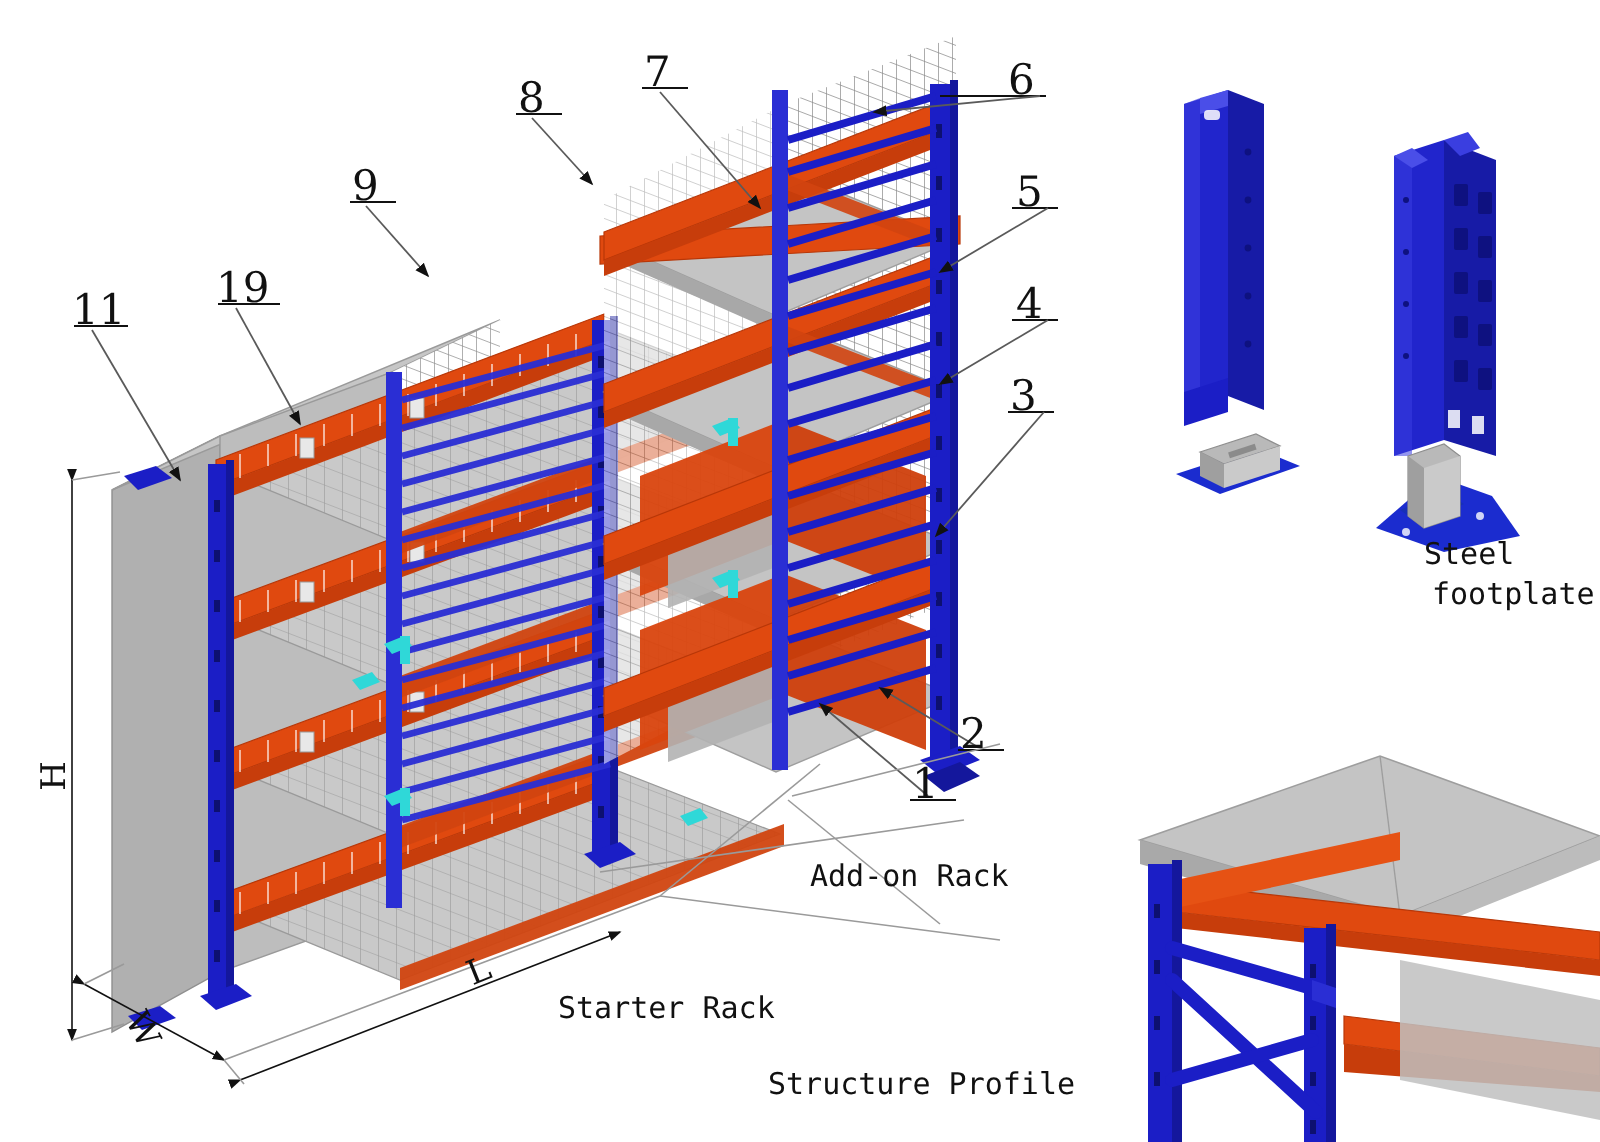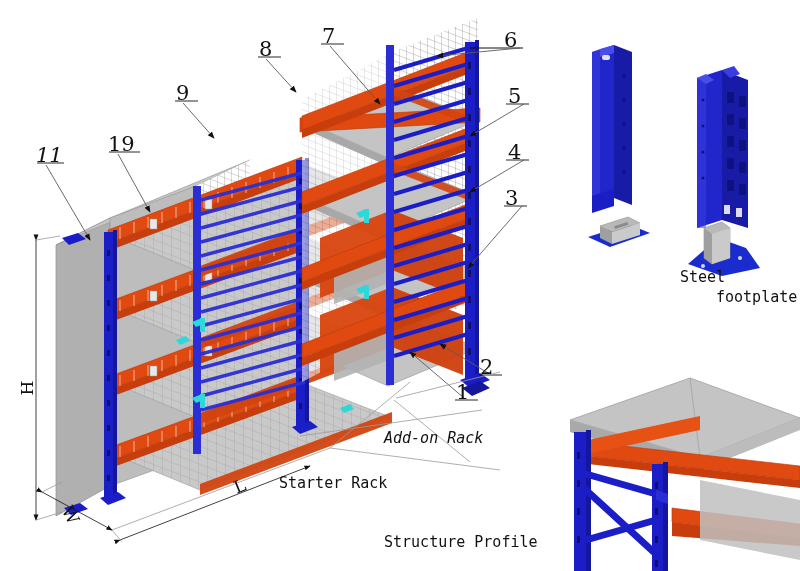--- a/index.html
+++ b/index.html
@@ -376,25 +376,25 @@
 <div class="callout" style="left:456px;top:382px;">1</div>
 <div class="callout" style="left:480px;top:357px;">2</div>
 <div class="callout" style="left:505px;top:188px;">3</div>
 <div class="callout" style="left:508px;top:142px;">4</div>
 <div class="callout" style="left:508px;top:86px;">5</div>
 <div class="callout" style="left:504px;top:30px;">6</div>
 <div class="callout" style="left:322px;top:26px;">7</div>
 <div class="callout" style="left:259px;top:39px;">8</div>
 <div class="callout" style="left:176px;top:83px;">9</div>
 <div class="callout" style="left:108px;top:134px;">19</div>
-<div class="callout" style="left:36px;top:145px;font-style:italic;">11</div>
+<div class="callout" style="left:36px;top:145px;">11</div>
 
 <div class="dimlbl" style="left:20px;top:378px;transform:rotate(-90deg);">H</div>
 <div class="dimlbl" style="left:62px;top:505px;transform:rotate(62deg);">W</div>
 <div class="dimlbl" style="left:234px;top:476px;transform:rotate(-22deg);">L</div>
 
-<div class="lbl cap" style="left:680px;top:268px;">Steel</div>
+<div class="lbl cap" style="left:712px;top:268px;">Steel</div>
 <div class="lbl cap" style="left:716px;top:288px;">footplate</div>
-<div class="lbl cap" style="left:384px;top:429px;font-style:italic;">Add-on Rack</div>
-<div class="lbl cap" style="left:279px;top:474px;text-align:right;">Starter Rack</div>
+<div class="lbl cap" style="left:405px;top:429px;">Add-on Rack</div>
+<div class="lbl cap" style="left:279px;top:495px;text-align:right;">Starter Rack</div>
 <div class="lbl cap" style="left:384px;top:533px;">Structure Profile</div>
 
 </div>
 
 </body></html>

